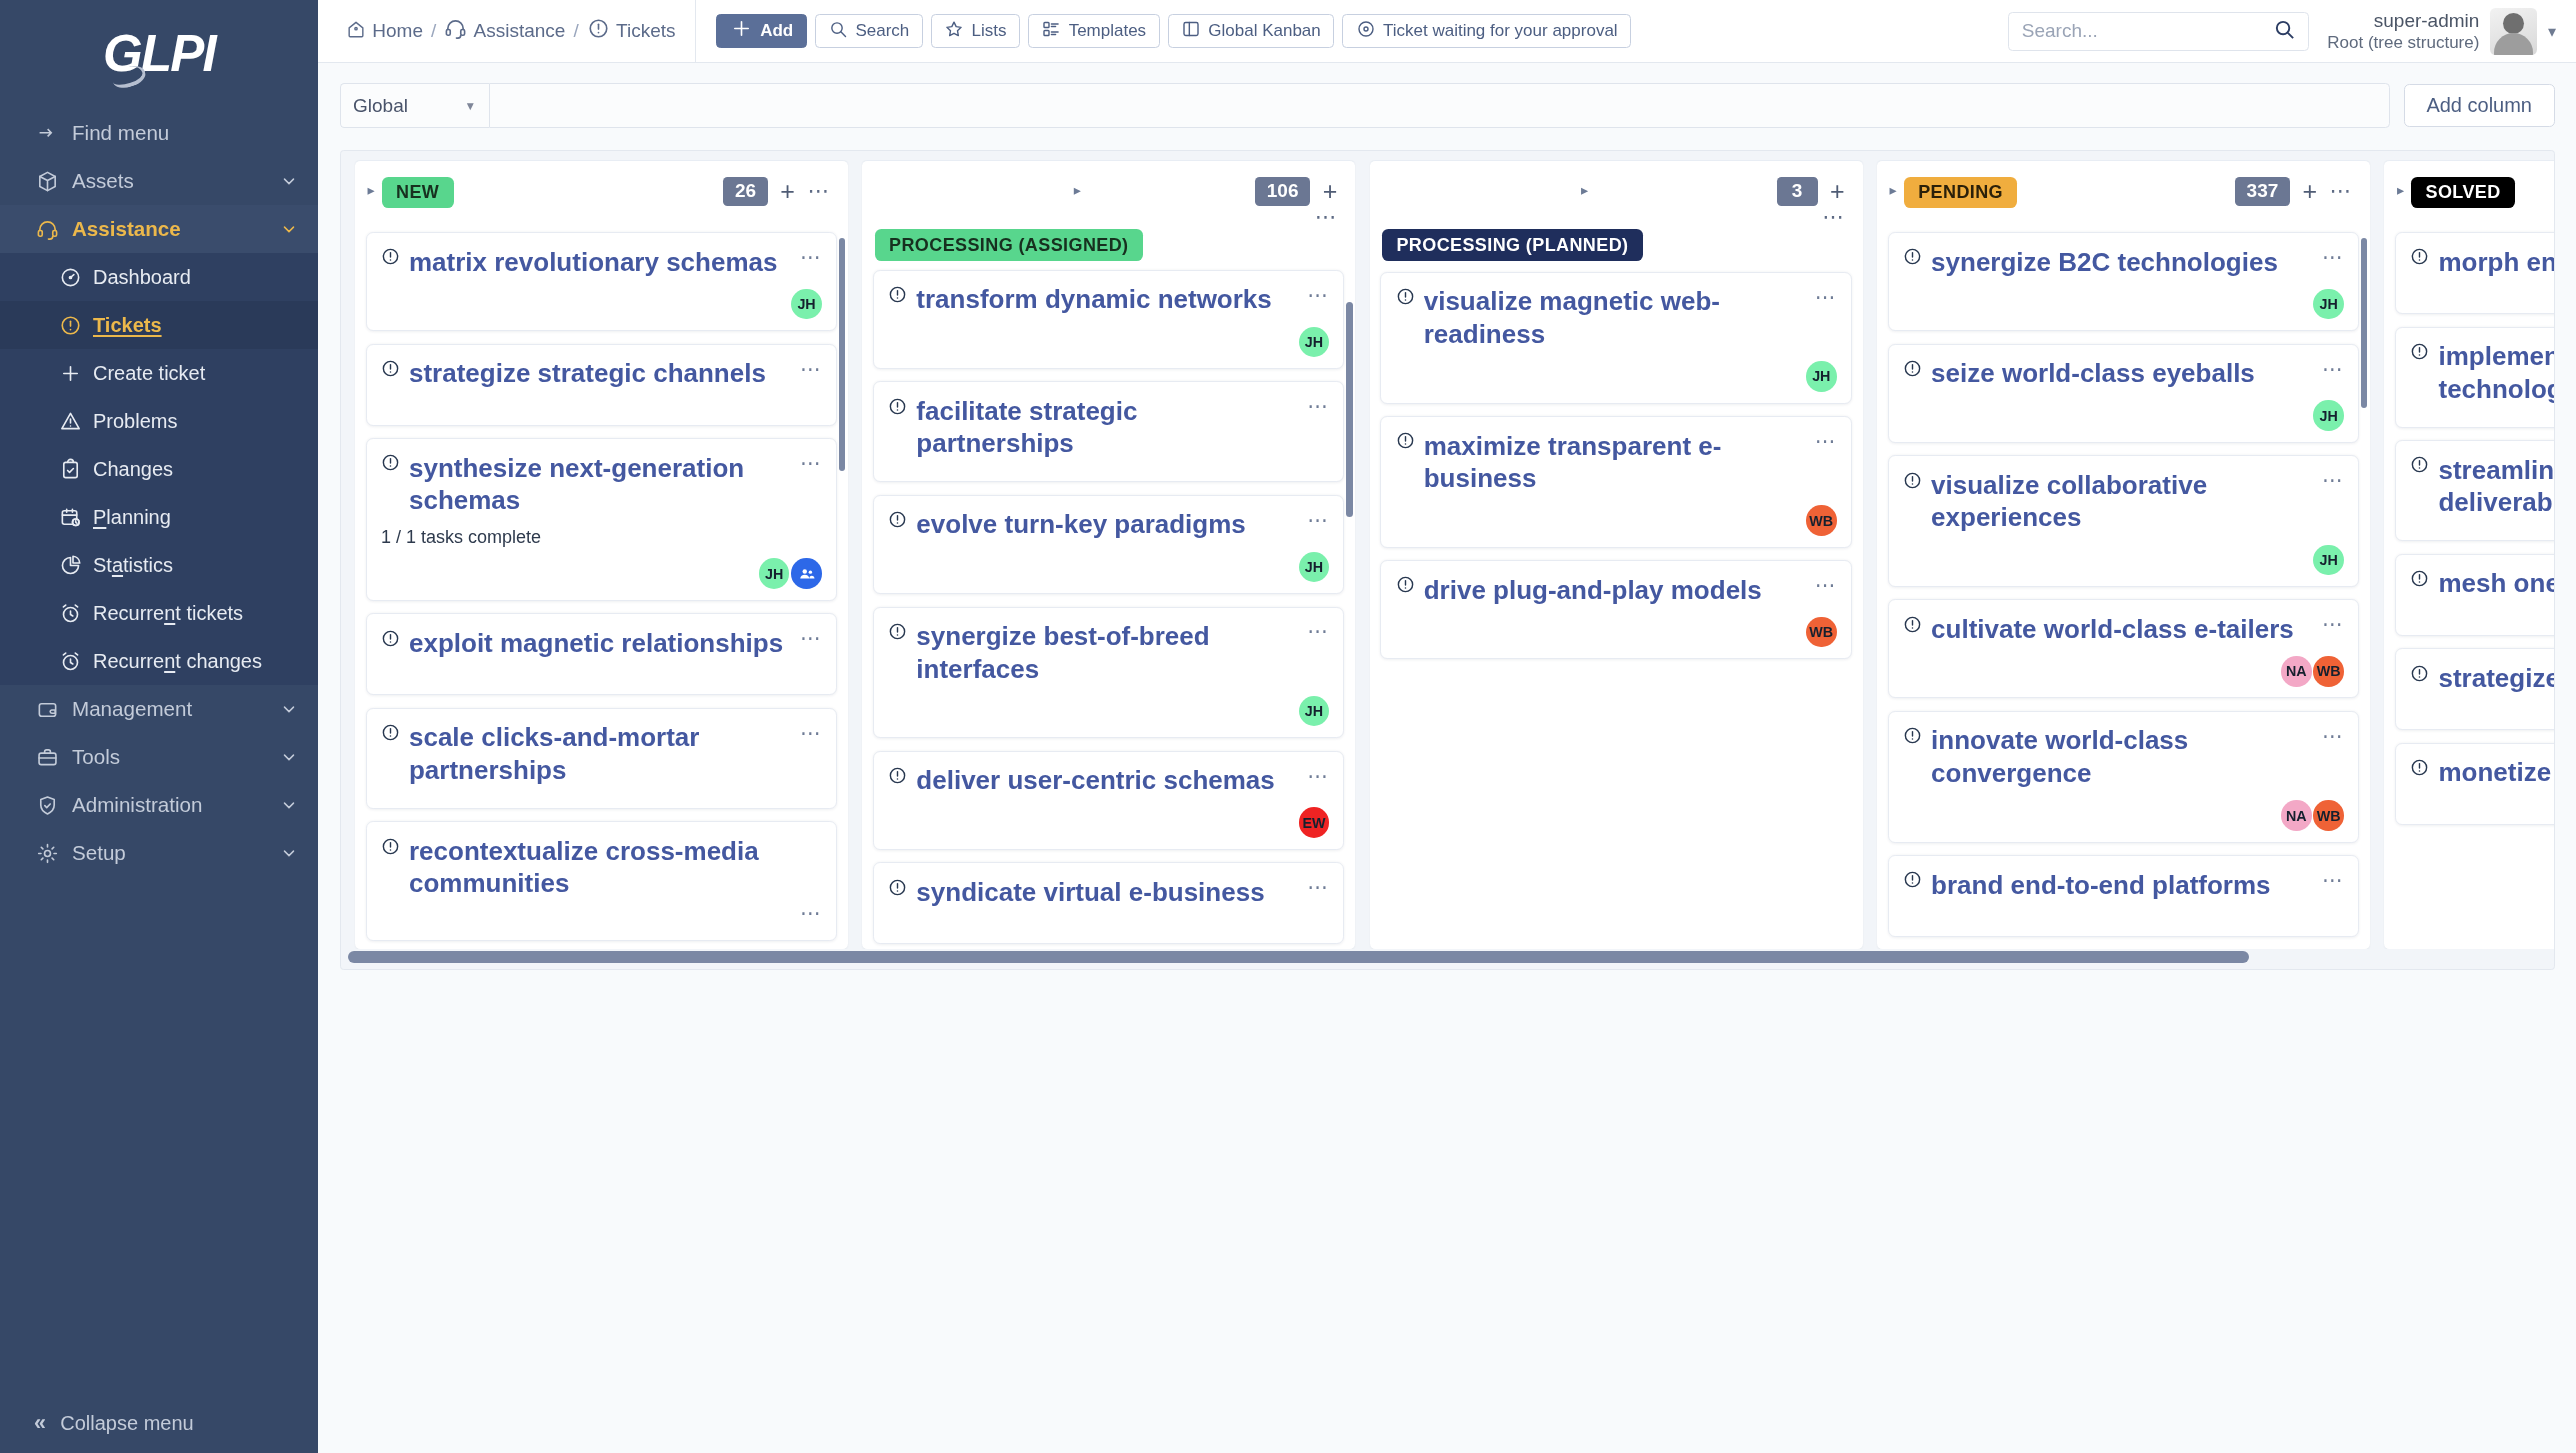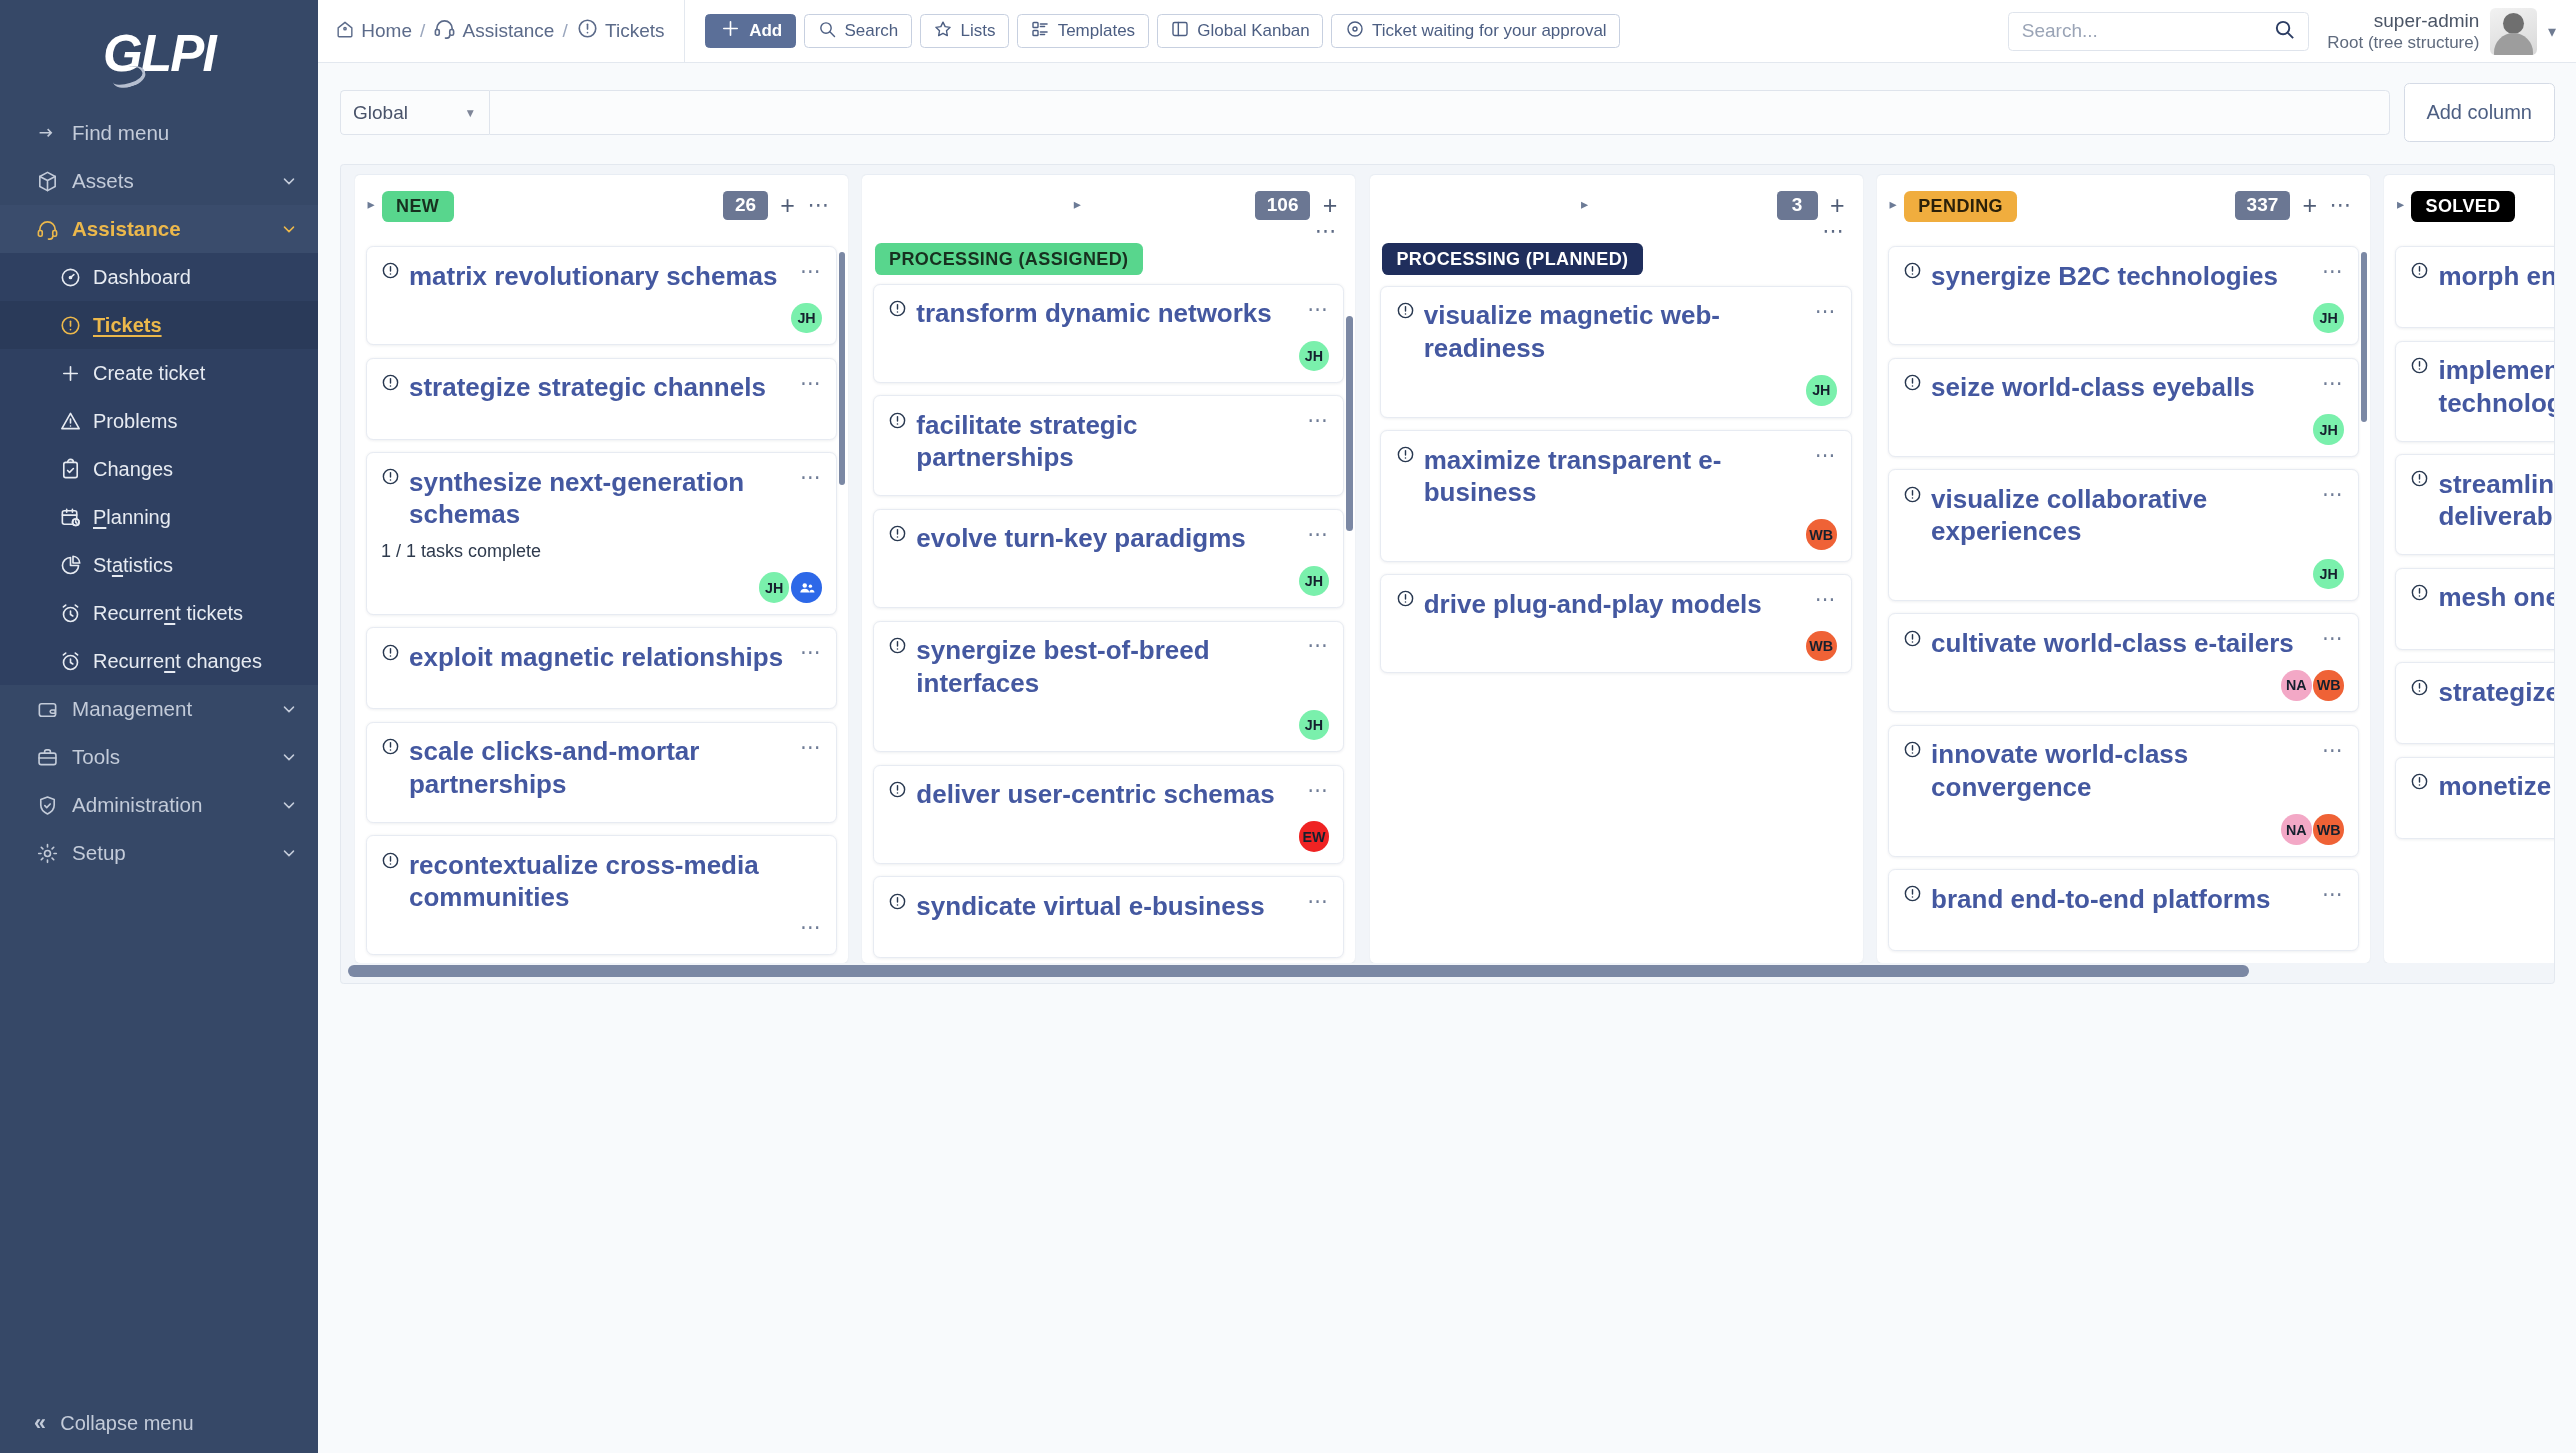--- a/index.html
+++ b/index.html
@@ -62,21 +62,21 @@
     padding-left: 34px; color: #c3cbd9; font-size: 20px; cursor: pointer;
   }
   .collapse .ico { margin-right: 14.3px; font-size: 21.5px; font-weight: 700; }
 
   
   .main { flex: 1 1 auto; display: flex; flex-direction: column; min-width: 0; background:#f8fafc; }
 
   
   .topbar {
     height: 63px; background: #ffffff; display: flex; align-items: center;
-    border-bottom: 0.9px solid #e3e8ef; padding-left: 17px; flex: 0 0 63px;
+    border-bottom: 0.9px solid #e3e8ef; padding-left: 28px; flex: 0 0 63px;
   }
   .breadcrumb { display: flex; align-items: center; gap: 8px; color: #5c6b8a; font-size: 19px;
                 padding-right: 20px; border-right: 0.9px solid #e3e8ef; height: 63px; }
   .breadcrumb .crumb { display: flex; align-items: center; gap: 6.3px; cursor: pointer; }
   .breadcrumb .sep { color: #9aa6bd; }
 
   .toolbar { display: flex; align-items: center; gap: 8px; margin-left: 20px; }
   .tb-btn {
     display: flex; align-items: center; gap: 7.2px;
     height: 34px; padding: 0 12.5px; border-radius: 4.5px;
@@ -119,21 +119,21 @@
     font-size: 19px; display: flex; align-items: center; justify-content: space-between;
     padding: 0 12.5px; cursor: pointer;
   }
   .global-select .tri { font-size: 11.7px; color: #7f8699; }
   .filter-input {
     flex: 1 1 auto; height: 45px; border: 0.9px solid #dfe4ec; border-radius: 0 4.5px 4.5px 0;
     background: #fbfcfd; outline: none; padding: 0 12.5px; font-size: 18px;
     font-family: "Liberation Sans", sans-serif; color:#49536a;
   }
   .add-column {
-    margin-left: 14.3px; height: 59px; padding: 0 21.5px; border-radius: 5.4px;
+    margin-left: 14.3px; height: 43px; padding: 0 21.5px; border-radius: 5.4px;
     border: 0.9px solid #d5dbe6; background: #fff; color: #4c5e82; font-size: 20px; cursor: pointer;
     white-space: nowrap;
   }
 
   
   .kanban-outer {
     background: #f2f5f9; border: 0.9px solid #e3e8ef; border-radius: 3.6px;
     padding: 9px 0 0 0; height: 820px; position: relative; overflow: hidden;
   }
   .kanban { display: flex; gap: 0; height: 789px; padding: 0 7.2px; overflow: hidden; }

